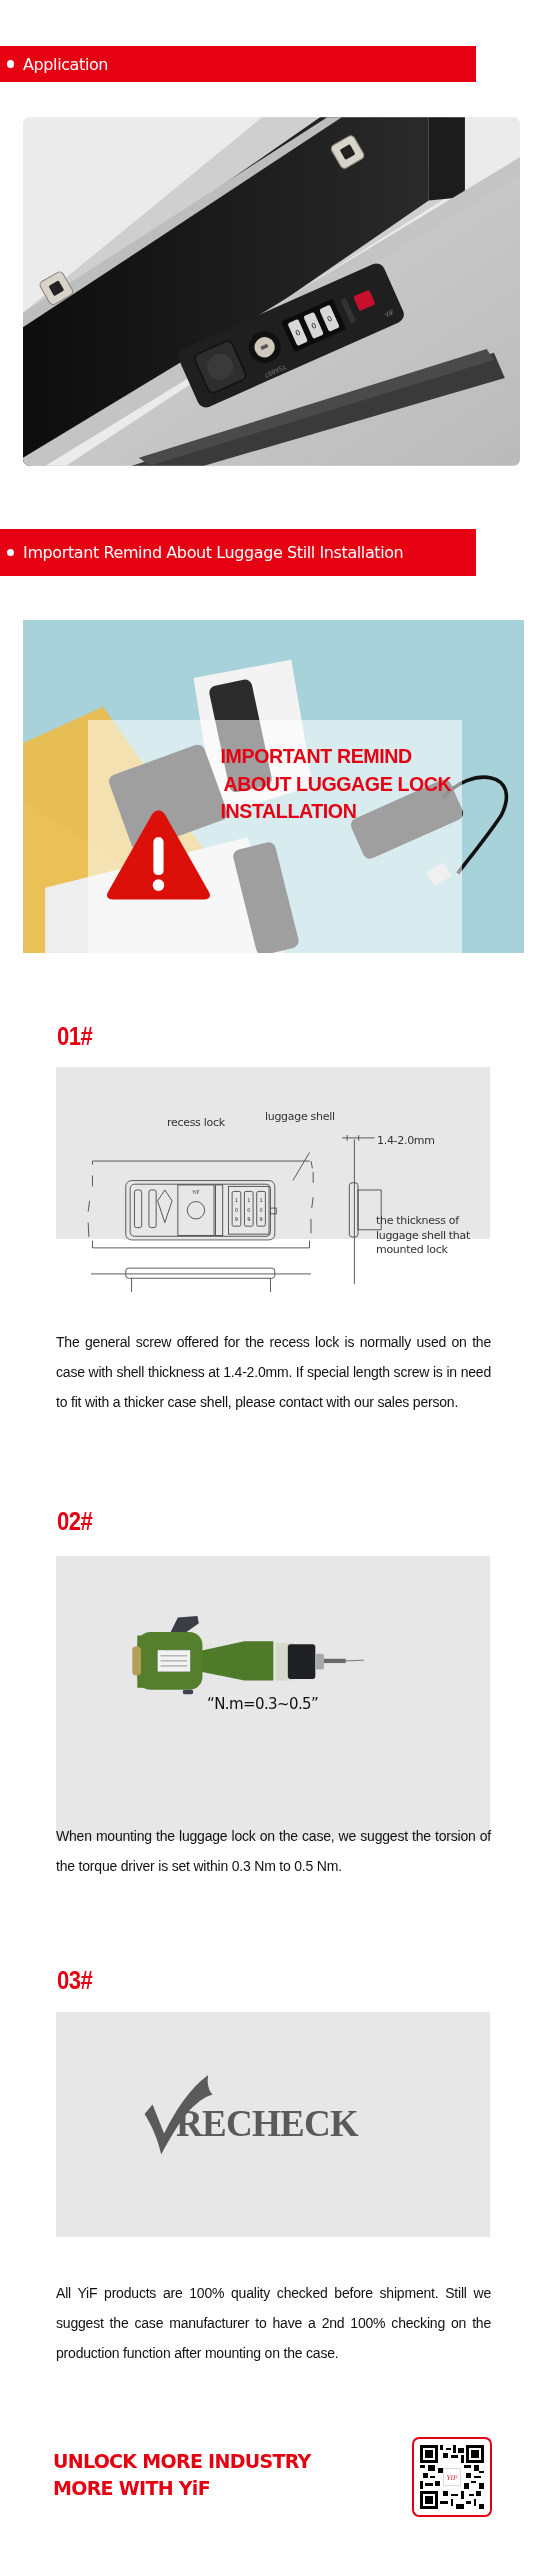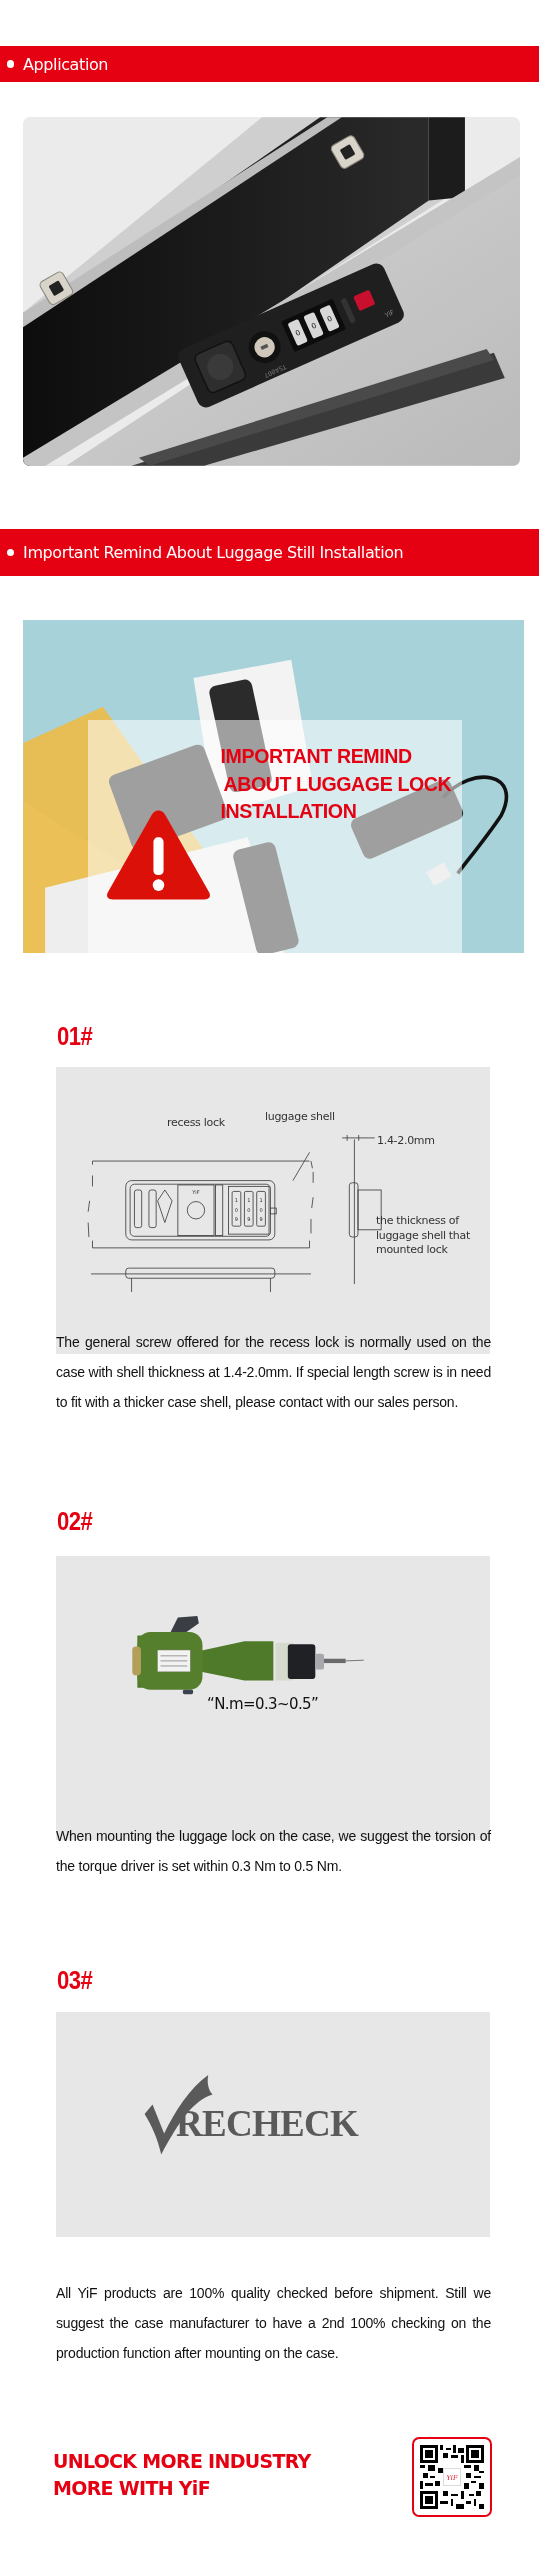--- a/index.html
+++ b/index.html
@@ -5,21 +5,21 @@
   * { box-sizing: border-box; margin: 0; padding: 0; }
   html, body { background: #ffffff; }
   body {
     width: 544px; height: 2576px; position: relative; overflow: hidden;
     font-family: "Liberation Sans", sans-serif; color: #111;
   }
   .abs { position: absolute; }
 
   
   .sec-bar {
-    position: absolute; left: 0; width: 539px; background: #e50012;
+    position: absolute; left: 0; width: 476px; background: #e50012;
     color: #fff; display: flex; align-items: center;
     font-family: "DejaVu Sans", sans-serif; font-size: 16px; letter-spacing: -0.4px;
   }
   .sec-bar .dot { width: 7.2px; height: 7.2px; border-radius: 50%; background: #fff; margin: 0 8.7px 0 7.2px; flex: none; }
 
   
   .card1 {
     left: 23px; top: 117px; width: 497px; height: 349px; border-radius: 7.2px;
     overflow: hidden; background: #ebebeb;
   }
@@ -148,21 +148,21 @@
     <circle cx="75" cy="108" r="8" fill="#fff"></circle>
   </svg>
   <div class="abs headline">
     <div>IMPORTANT REMIND</div>
     <div style="padding-left:2.9px">ABOUT LUGGAGE LOCK</div>
     <div>INSTALLATION</div>
   </div>
 </div>
 
 <div class="abs num" style="top:1021px;">01#</div>
-<div class="abs graybox" style="top:1067px;height:287px;">
+<div class="abs graybox" style="top:1067px;height:172px;">
   <svg class="abs" style="left:0;top:0" width="434" height="225" viewBox="0 0 599 311">
     <g stroke="#444" stroke-width="1.2" fill="none">
 
       <path d="M50 130 L 50 135 M 50 150 L 50 165 M 46 185 L 44 200 M 44 215 L 45 235 M 50 240 L 50 250 L 350 250 L 350 240 M 352 210 L 352 230 M 355 180 L 353 195 M 355 145 L 355 160 M 352 130 L 354 140"></path>
       <path d="M50 130 L 350 130"></path>
 
       <rect x="96" y="157" width="206" height="82" rx="8"></rect>
       <rect x="102" y="162" width="194" height="72" rx="6"></rect>
       <rect x="108" y="170" width="10" height="52" rx="3"></rect>
       <rect x="128" y="170" width="10" height="52" rx="3"></rect>

